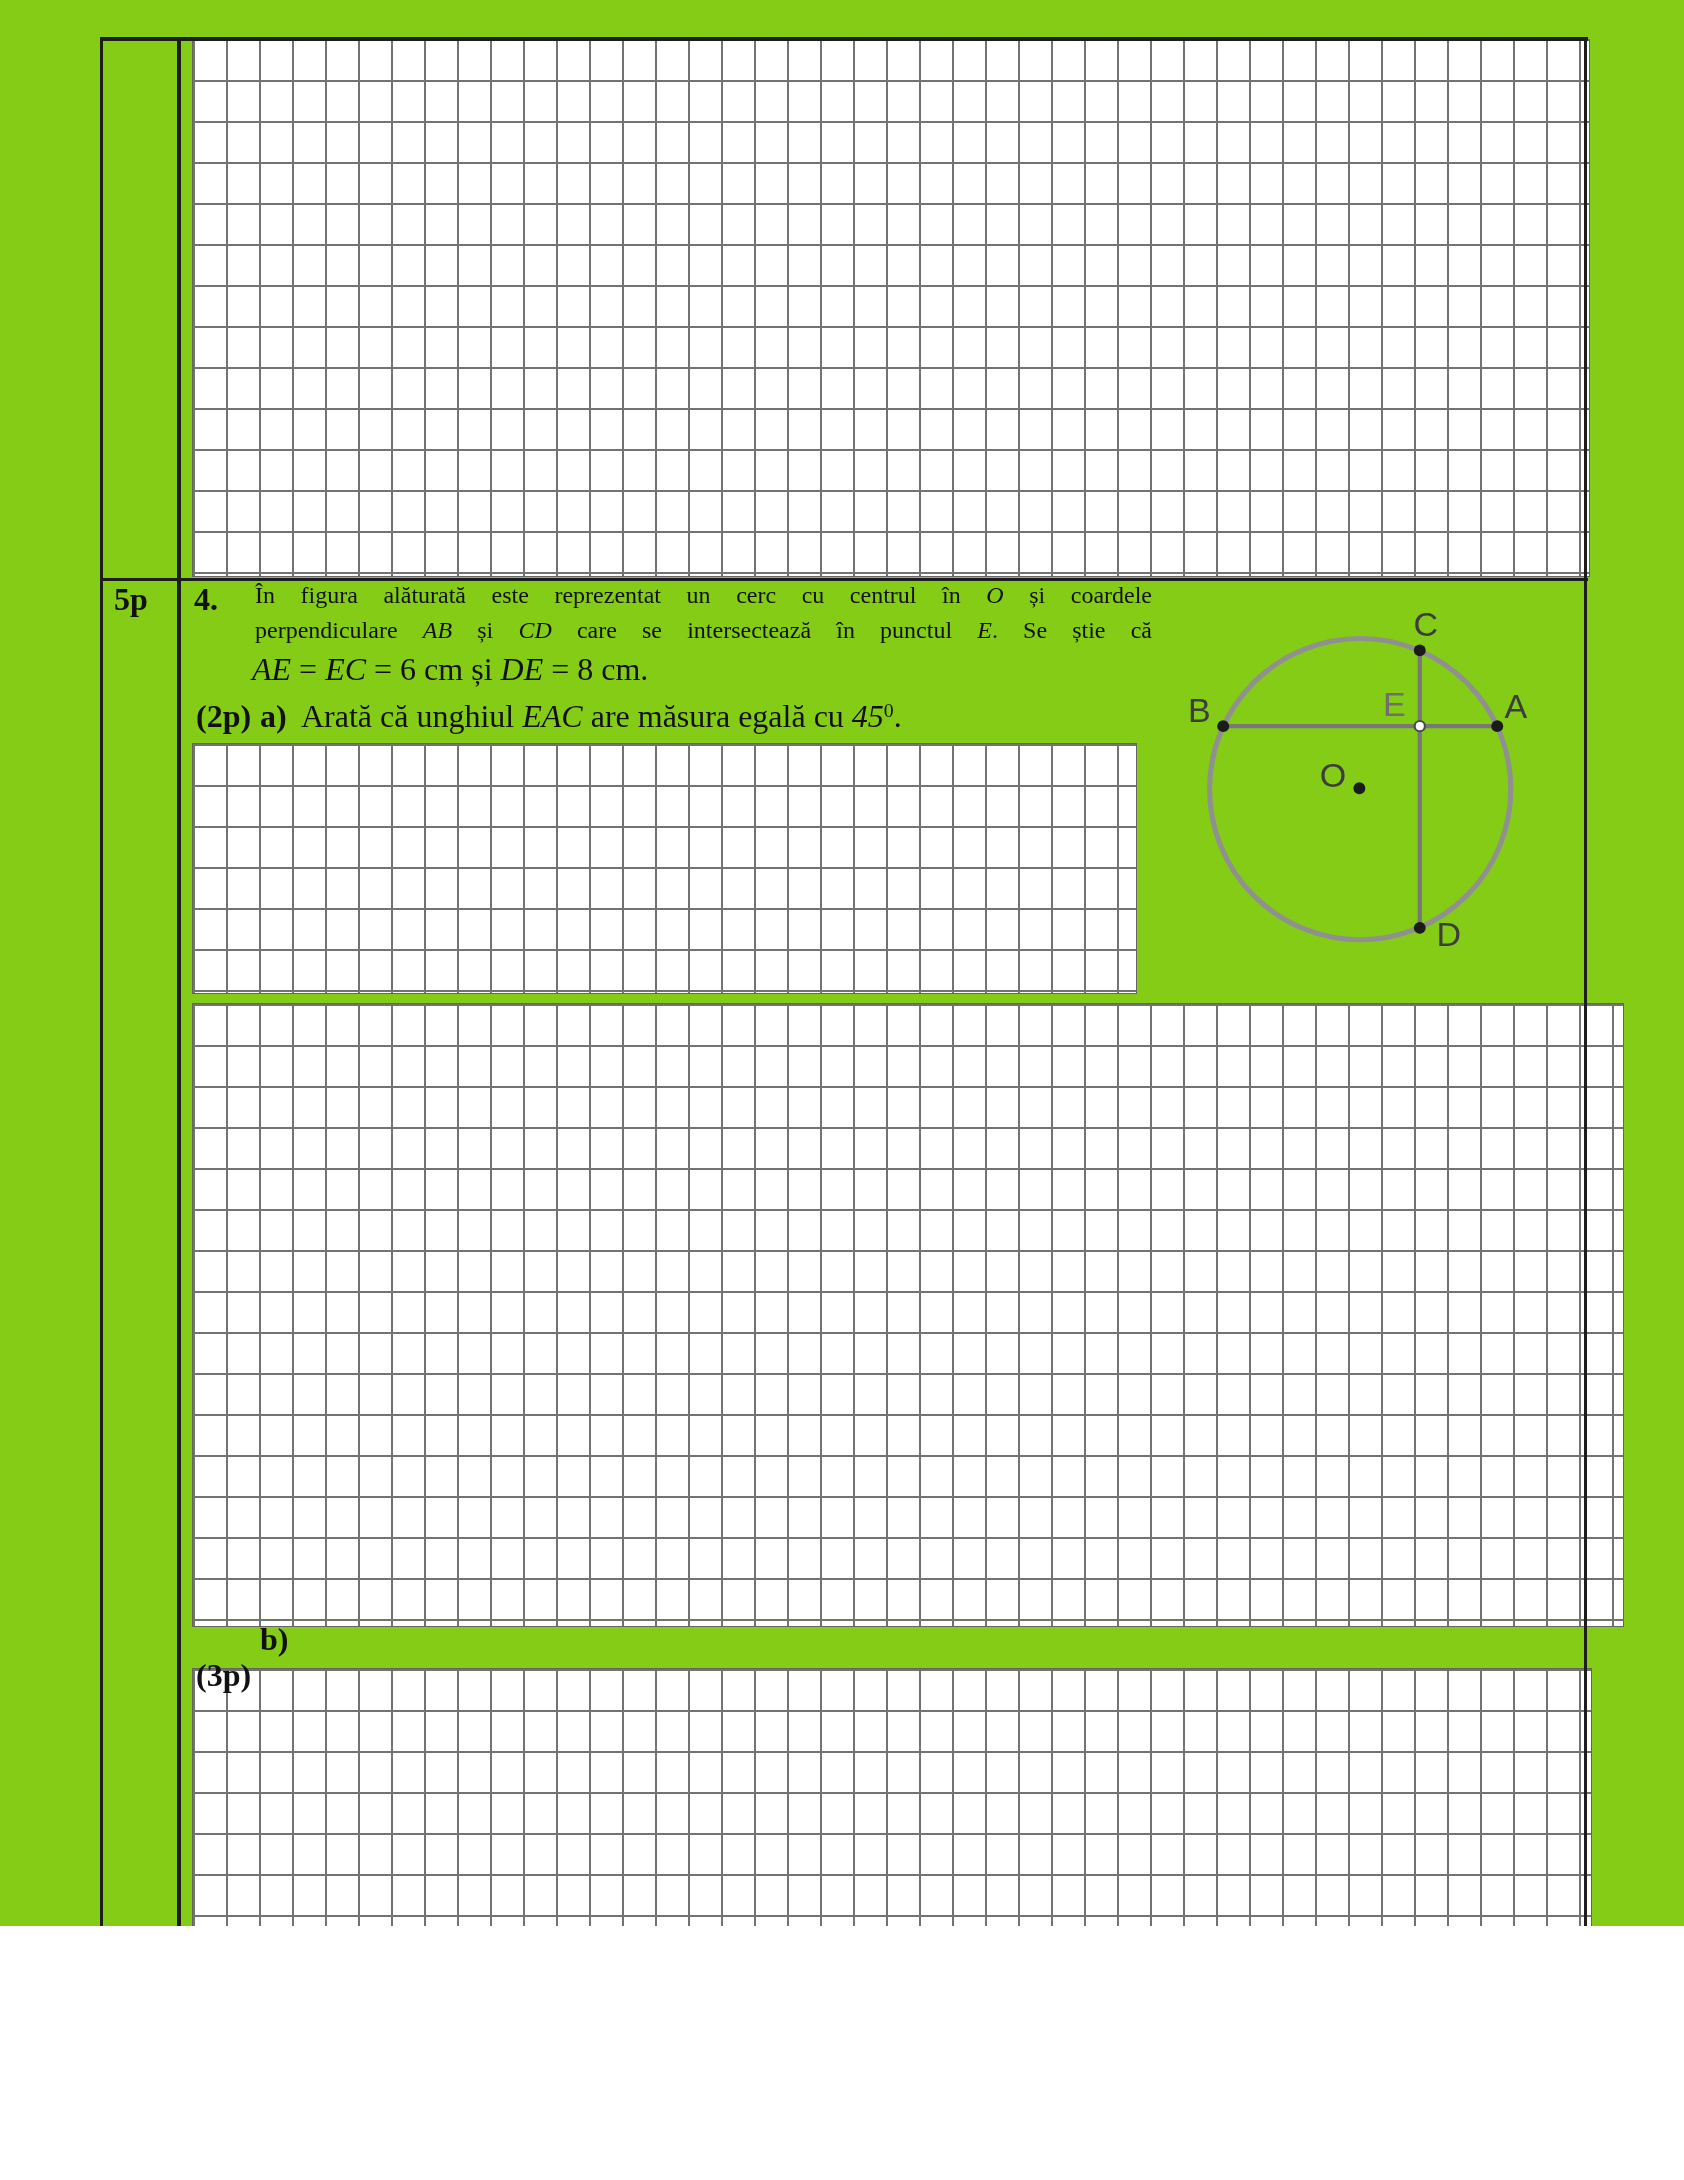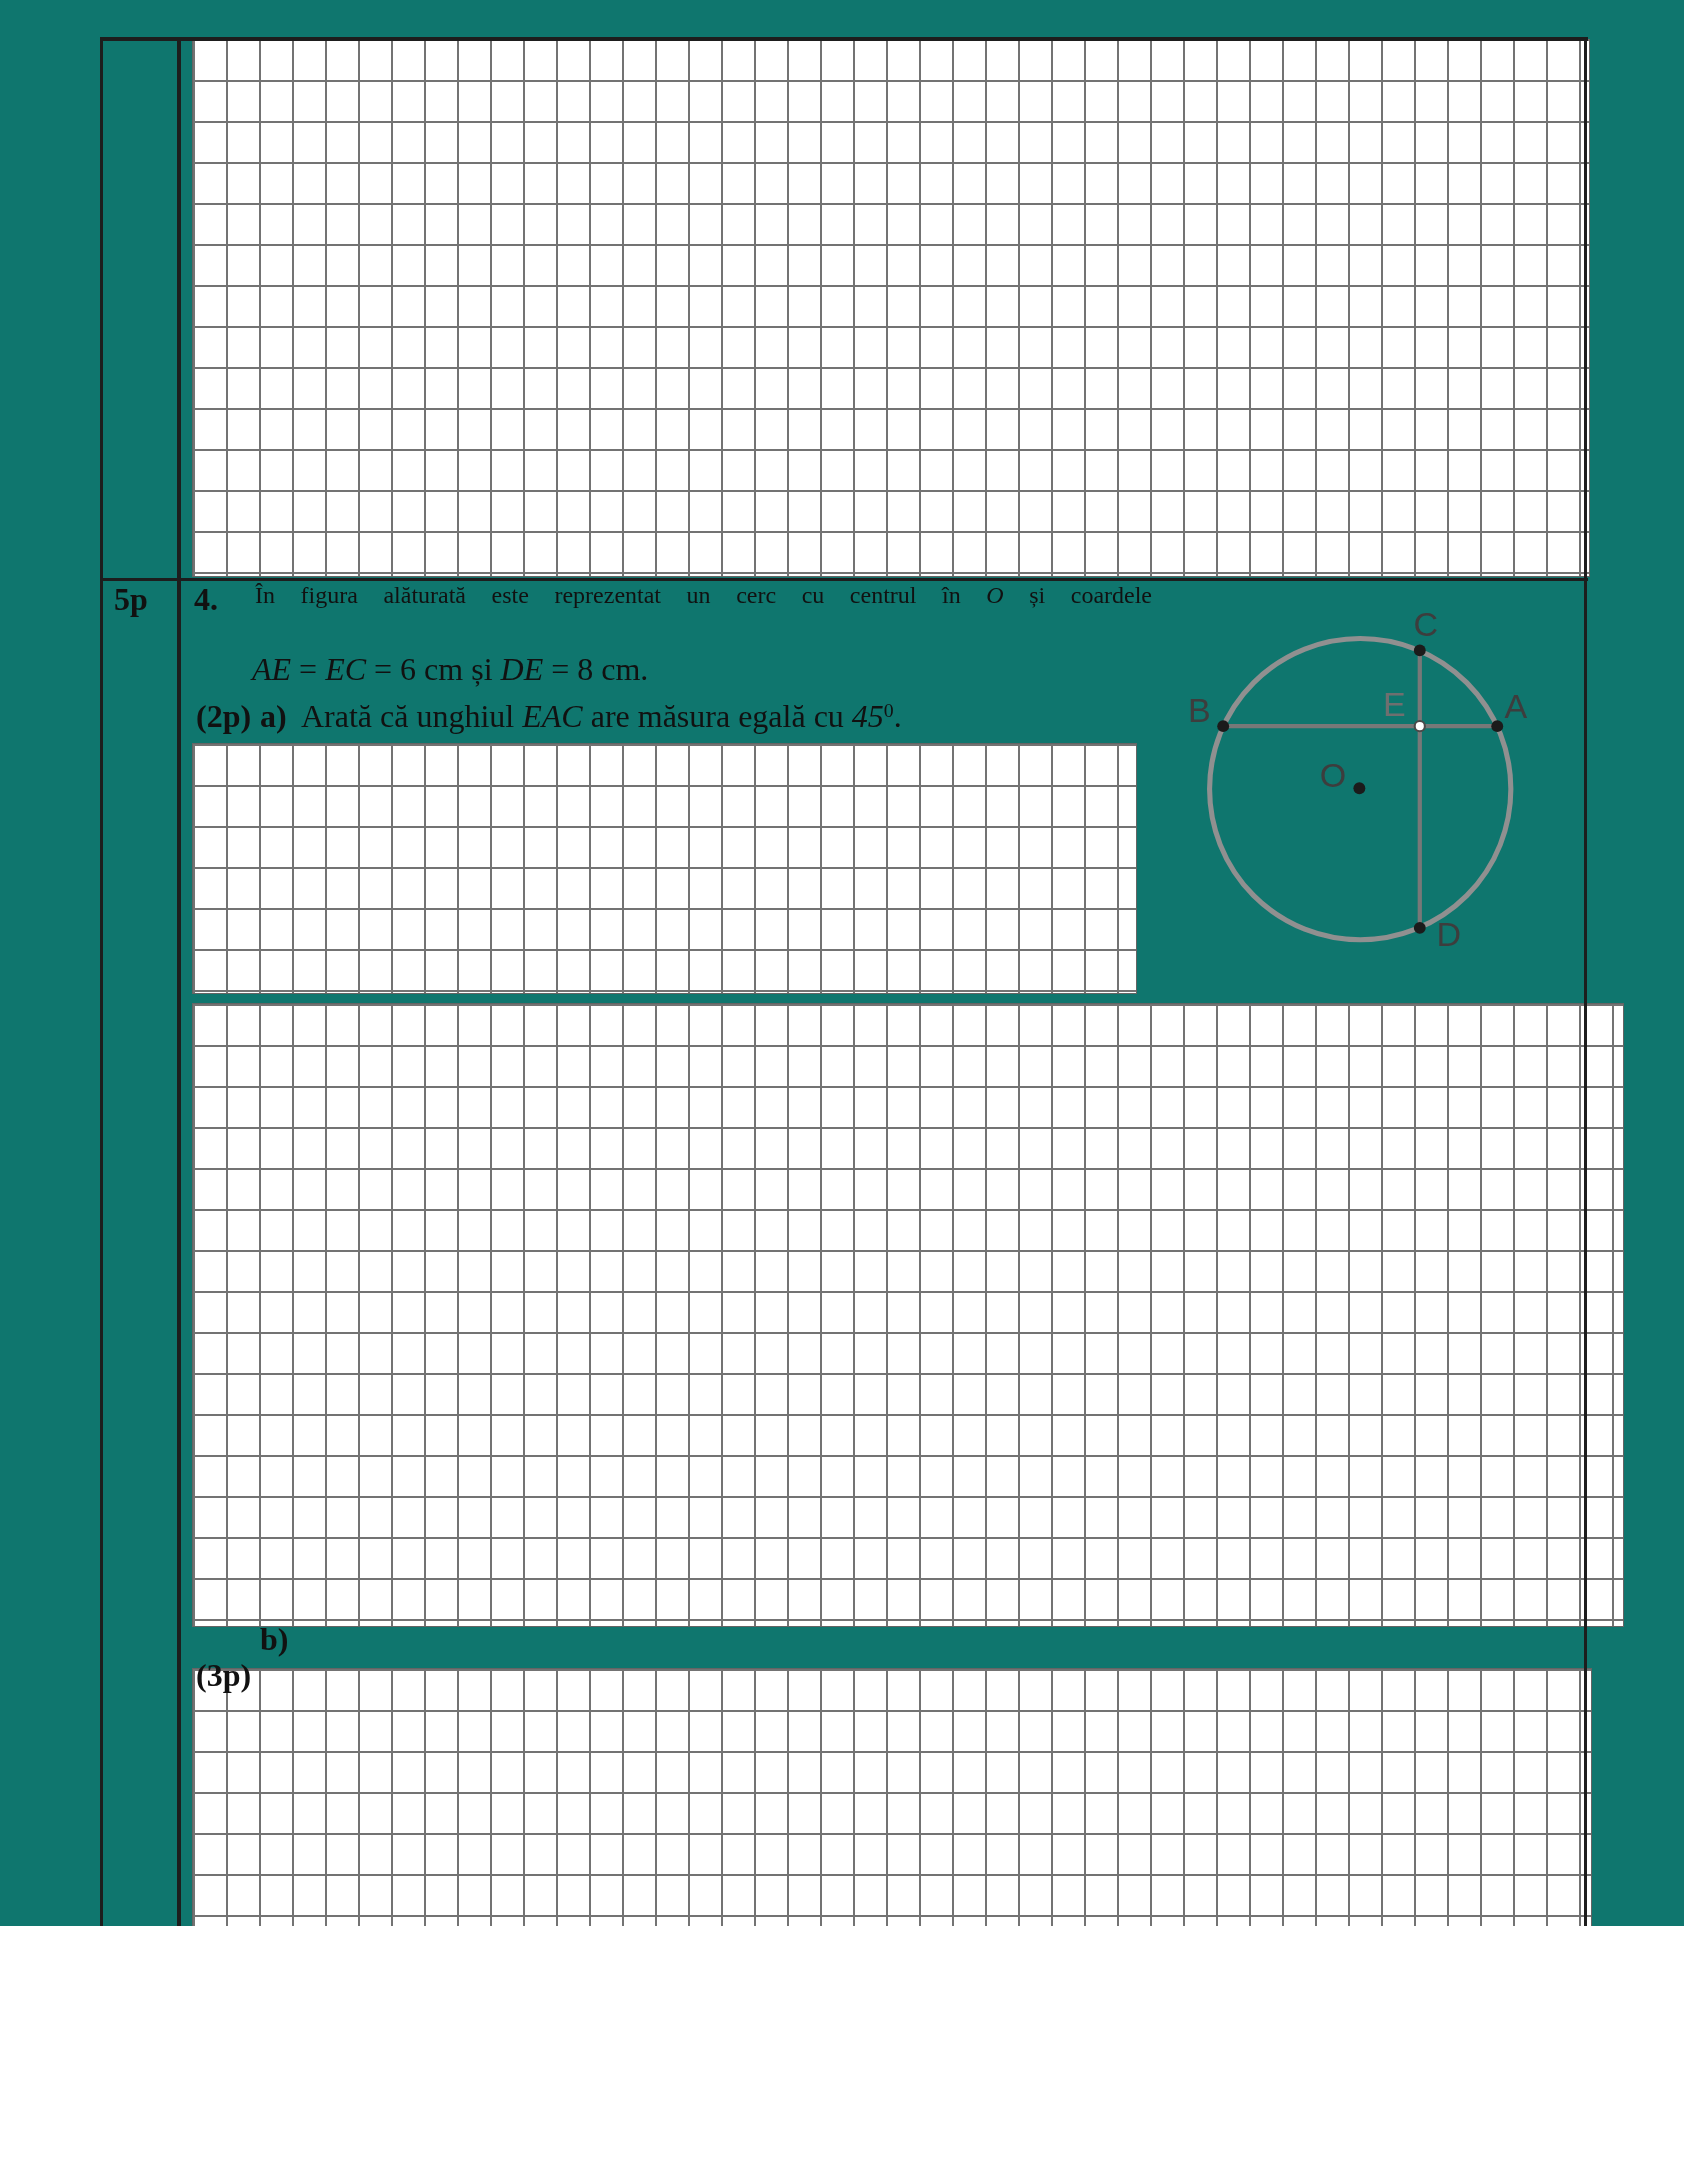--- a/index.html
+++ b/index.html
@@ -1,20 +1,20 @@
 <!DOCTYPE html>
 <html style="font-size:13.6px"><head>
 <meta charset="utf-8">
 <style>
   html, body { margin: 0; padding: 0; background: #ffffff; }
   .page {
     position: relative;
     width: 1685px;
     height: 1926px;
-    background: #0f766e;
+    background: #84cc16;
     font-family: "Liberation Serif", serif;
     color: #111111;
     overflow: hidden;
     text-decoration: underline;
   }
   
   .frame { position: absolute; background: #1d1d1d; z-index: 3; }
   .f-top    { left: 100px; top: 37px;   width: 1488px; height: 4.3px; }
   .f-row    { left: 100px; top: 578px;  width: 1488px; height: 3.4px; }
   .f-bottom { left: 100px; top: 2081px; width: 1488px; height: 3.4px; }
@@ -85,20 +85,21 @@
   <div class="frame f-row"></div>
   <div class="frame f-bottom"></div>
   <div class="frame f-left"></div>
   <div class="frame f-coldiv"></div>
   <div class="frame f-right"></div>
 
   <div class="txt bold pts">5p</div>
 
   <div class="txt bold qnum">4.</div>
   <div class="jline l1"><span>În figura alăturată este reprezentat un cerc cu centrul în </span><span class="it">O</span><span> și coardele</span></div>
+  <div class="jline l2"><span>perpendiculare </span><span class="it">AB</span><span> și </span><span class="it">CD</span><span> care se intersectează în punctul </span><span class="it">E</span><span>. Se știe că</span></div>
   <div class="txt l3"><span class="it">AE</span><span> = </span><span class="it">EC</span><span> = 6  cm și </span><span class="it">DE</span><span> = 8 cm.</span></div>
 
   <div class="txt bold suba-p">(2p)</div>
   <div class="txt bold suba-l">a)</div>
   <div class="txt suba-t"><span>Arată că unghiul </span><span class="it">EAC</span><span> are măsura egală cu </span><span class="it">45</span><span class="sup">0</span><span>.</span></div>
 
   <div class="txt bold subb-p">(3p)</div>
   <div class="txt bold subb-l">b)</div>
 
   <svg class="fig" width="400" height="375" viewBox="0 0 470 440">

